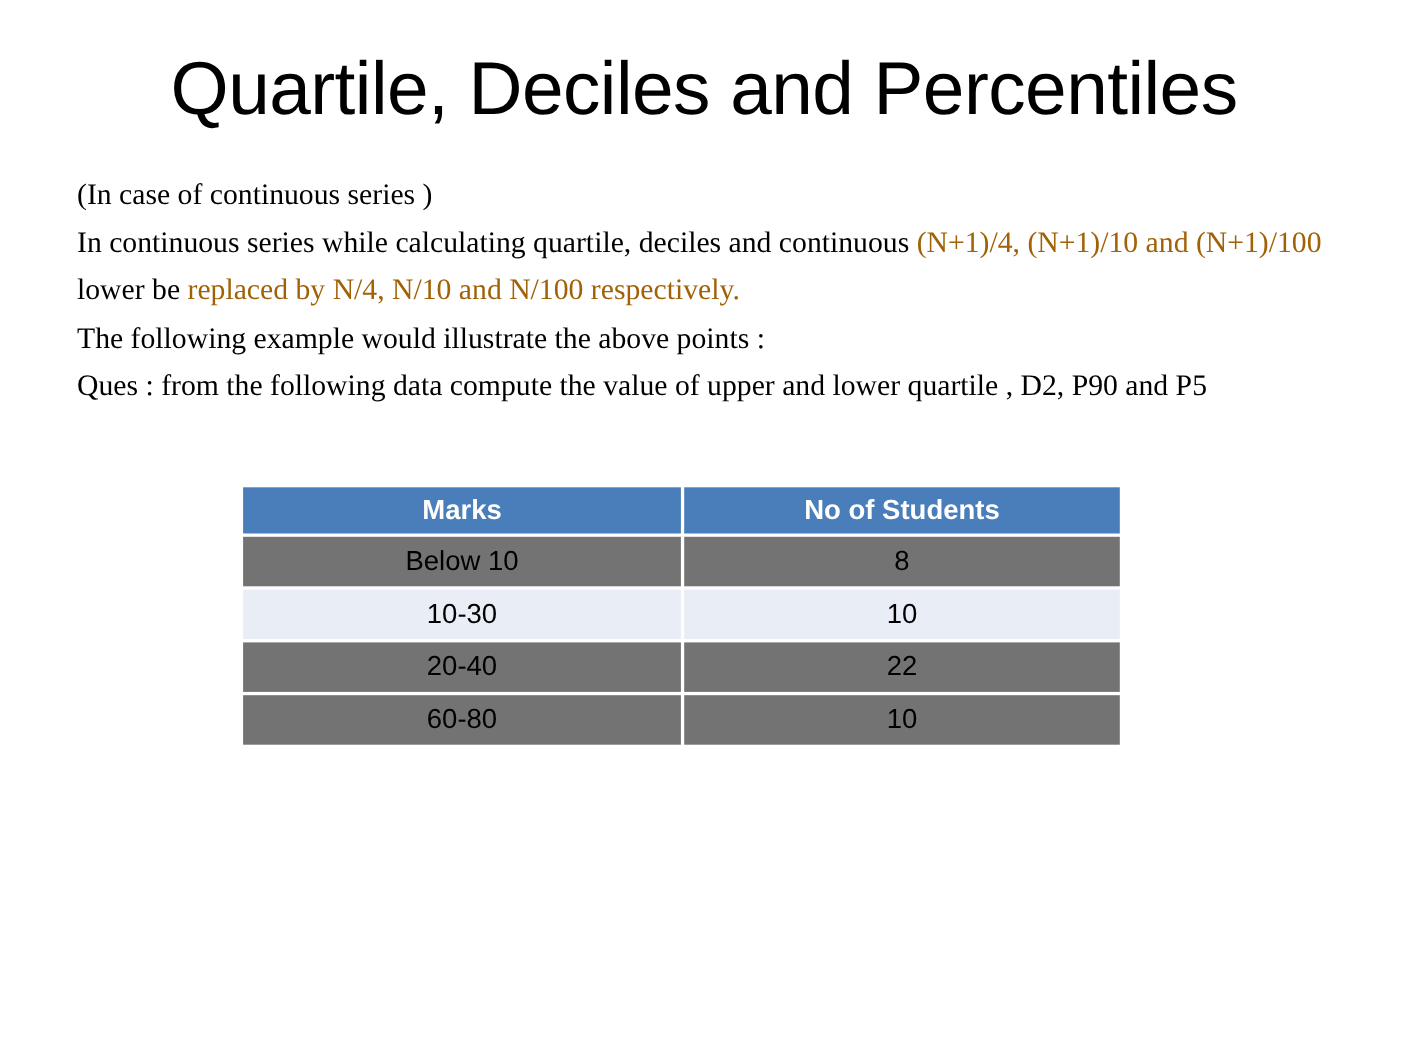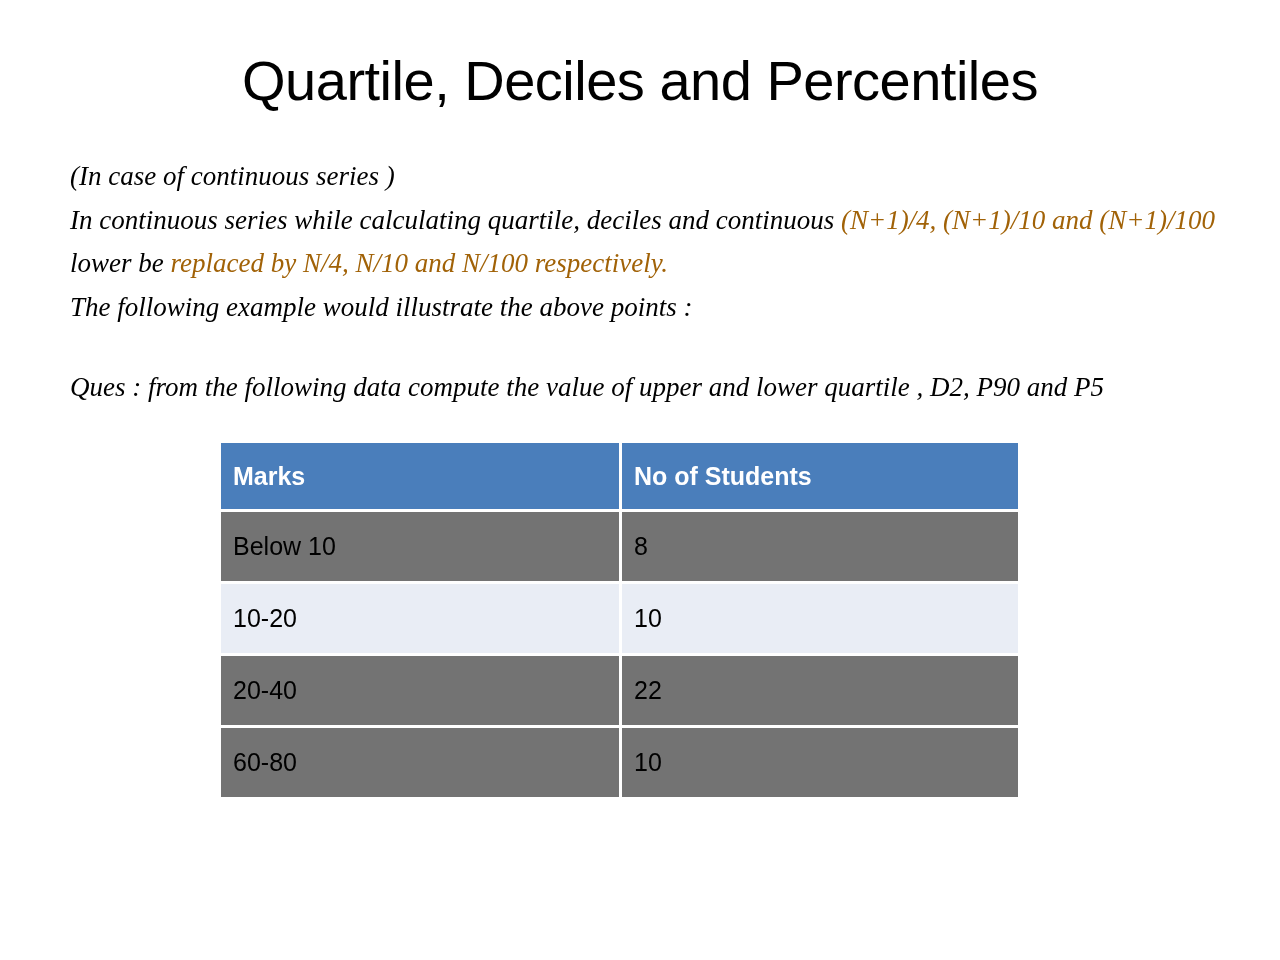--- a/index.html
+++ b/index.html
@@ -16,67 +16,65 @@
   }
 
   
   .slide-title {
     position: absolute;
     left: 0;
     top: 46px;
     width: 1280px;
     text-align: center;
     font-family: "Liberation Sans", sans-serif;
-    font-size: 56px;
+    font-size: 68px;
     line-height: 70px;
     font-weight: 400;
     color: #000000;
     letter-spacing: -0.5px;
   }
 
   
   .body-block {
     position: absolute;
     left: 70px;
     top: 155px;
     width: 1160px;
   }
   .para {
     font-family: "Liberation Serif", serif;
     font-size: 27px;
     line-height: 1.62;
     color: #000000;
     margin: 0;
     padding: 0;
-    font-style: italic;
   }
   .para.tight {
     line-height: 1.55;
-    margin-top: 37px;
   }
   .blue {
     color: #a16207;
   }
 
   
   .data-table {
     position: absolute;
     left: 218px;
     top: 440px;
     width: 800px;
     border-collapse: separate;
     border-spacing: 3px 3px;
     font-family: "Liberation Sans", sans-serif;
     table-layout: fixed;
   }
   .data-table th,
   .data-table td {
-    text-align: left;
+    text-align: center;
     vertical-align: middle;
-    padding: 12px;
+    padding: 0;
     height: 45px;
     font-size: 25px;
     font-weight: 400;
     color: #000000;
     border: none;
   }
   .data-table th {
     background: #4a7ebb;
     color: #ffffff;
     font-weight: 700;
@@ -128,21 +126,21 @@
       <th>Marks</th>
       <th>No of Students</th>
     </tr>
   </thead>
   <tbody>
     <tr class="row-dark">
       <td>Below 10</td>
       <td>8</td>
     </tr>
     <tr class="row-light">
-      <td>10-20</td>
+      <td>10-30</td>
       <td>10</td>
     </tr>
     <tr class="row-dark">
       <td>20-40</td>
       <td>22</td>
     </tr>
     <tr class="row-dark">
       <td>60-80</td>
       <td>10</td>
     </tr>

